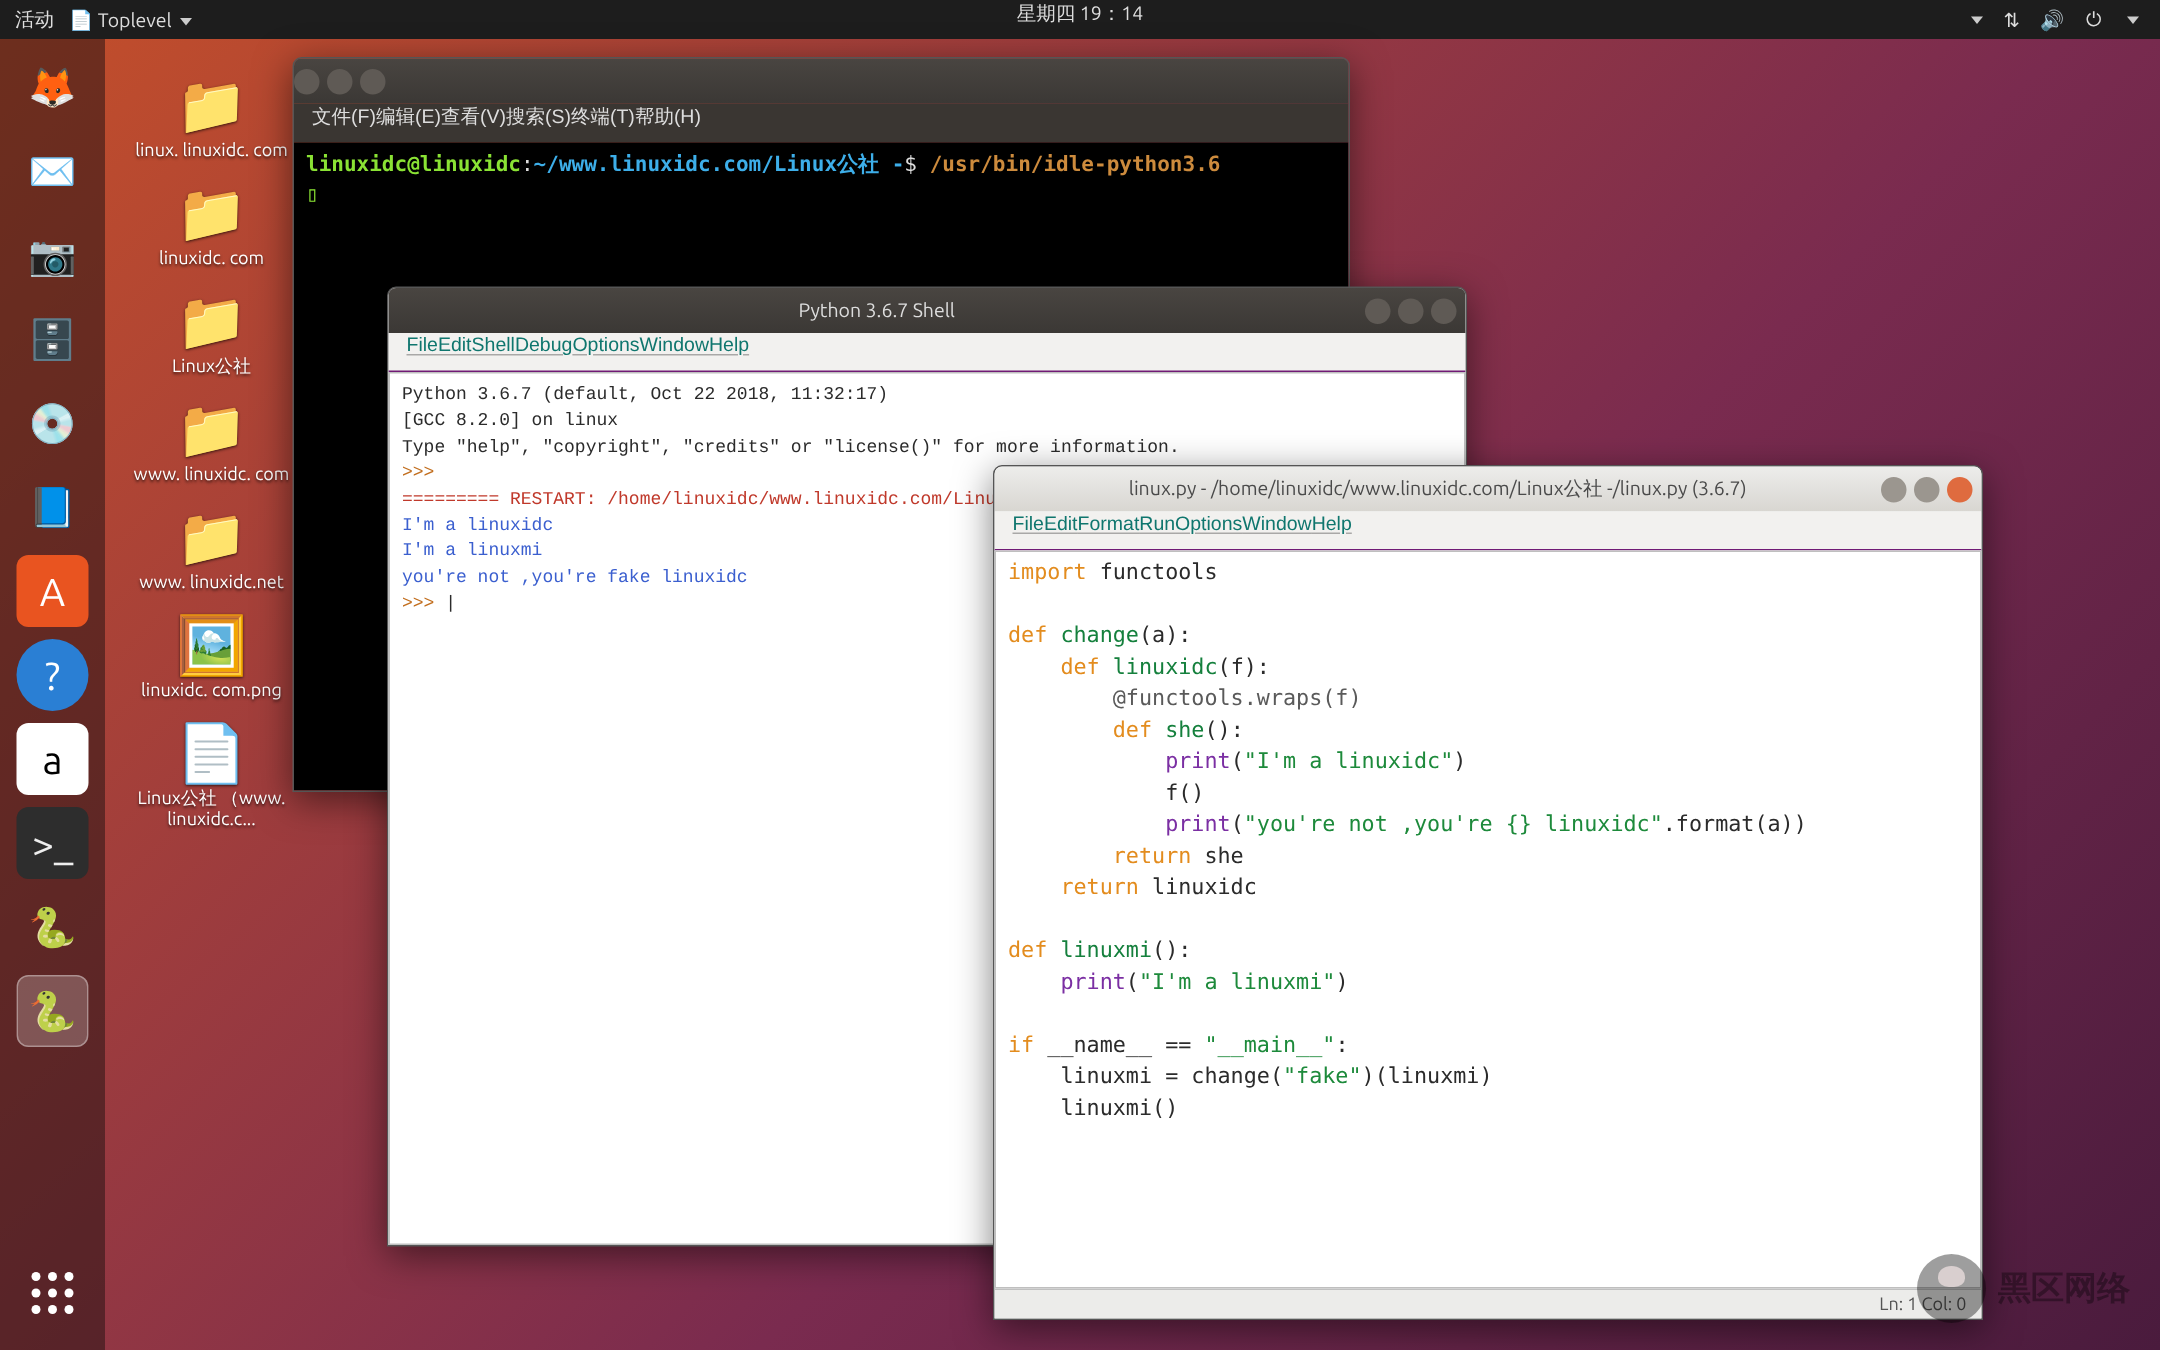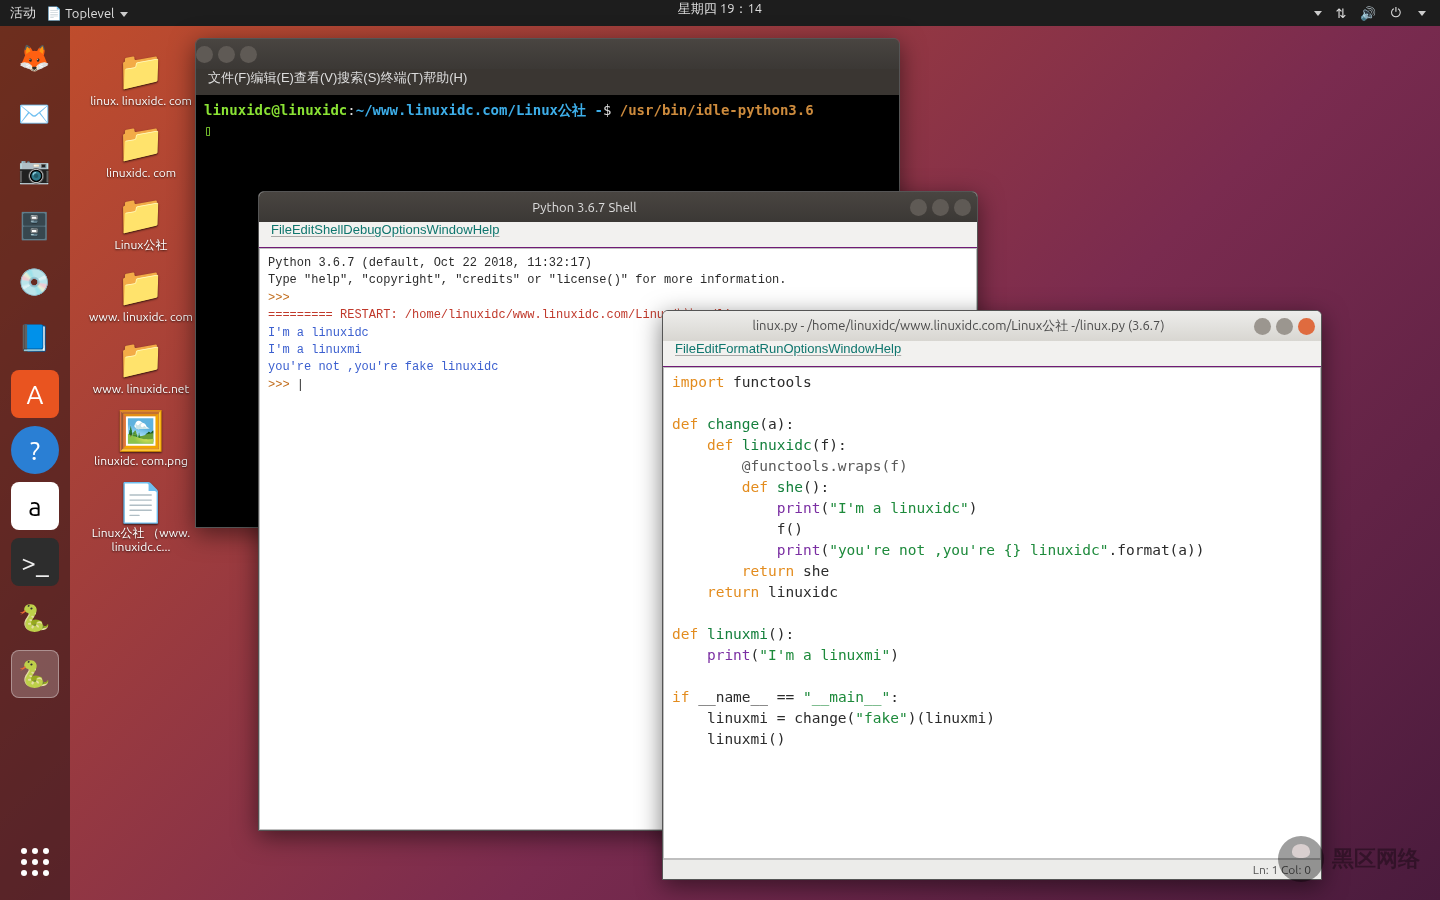--- a/index.html
+++ b/index.html
@@ -185,20 +185,21 @@
       <span class="ul">File</span>
       <span class="ul">Edit</span>
       <span class="ul">Shell</span>
       <span class="ul">Debug</span>
       <span class="ul">Options</span>
       <span class="ul">Window</span>
       <span class="ul">Help</span>
     </div>
     <div class="shell-body">
       <div>Python 3.6.7 (default, Oct 22 2018, 11:32:17)</div>
+      <div>[GCC 8.2.0] on linux</div>
       <div>Type "help", "copyright", "credits" or "license()" for more information.</div>
       <div><span class="s-orange">&gt;&gt;&gt;</span></div>
       <div class="s-red">========= RESTART: /home/linuxidc/www.linuxidc.com/Linux公社 -/linux.py =========</div>
       <div class="s-blue">I'm a linuxidc</div>
       <div class="s-blue">I'm a linuxmi</div>
       <div class="s-blue">you're not ,you're fake linuxidc</div>
       <div><span class="s-orange">&gt;&gt;&gt;</span> |</div>
     </div>
   </div>
 

